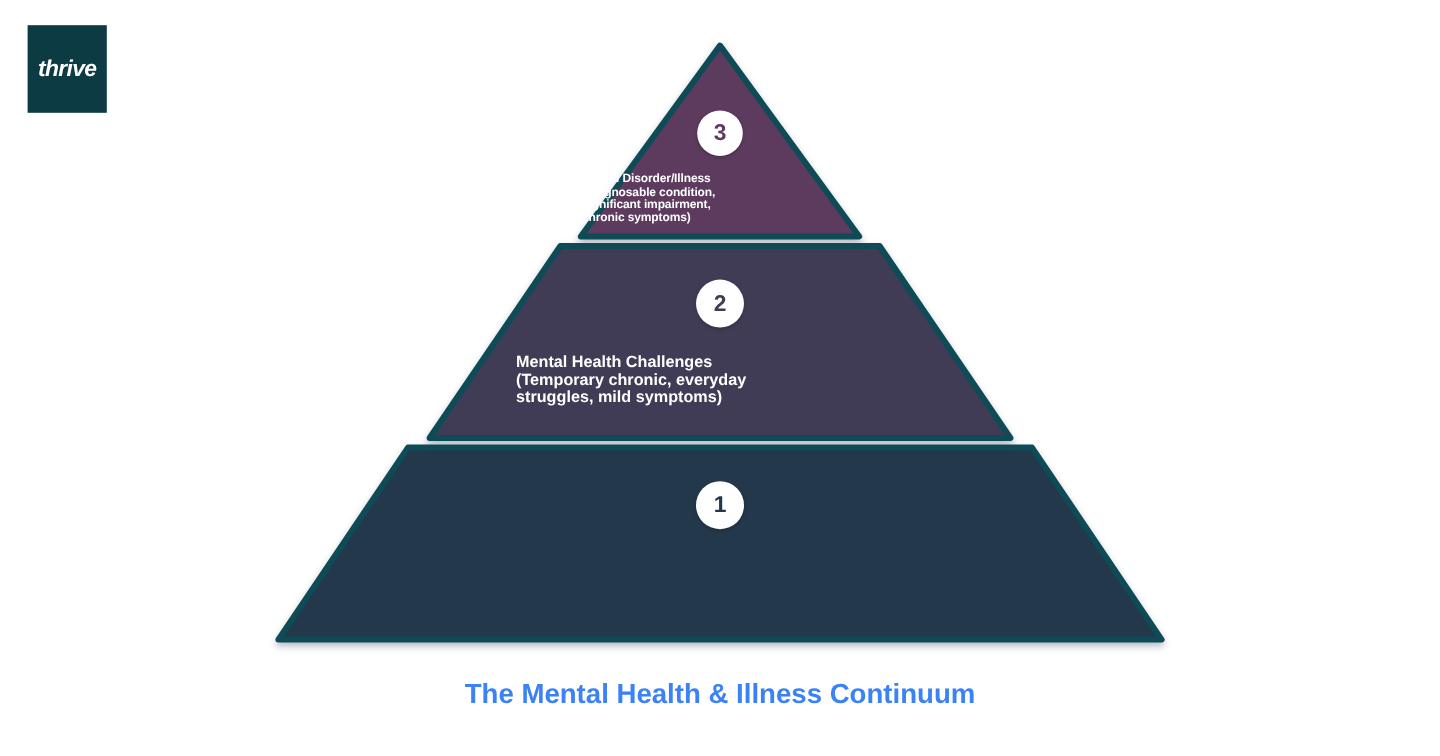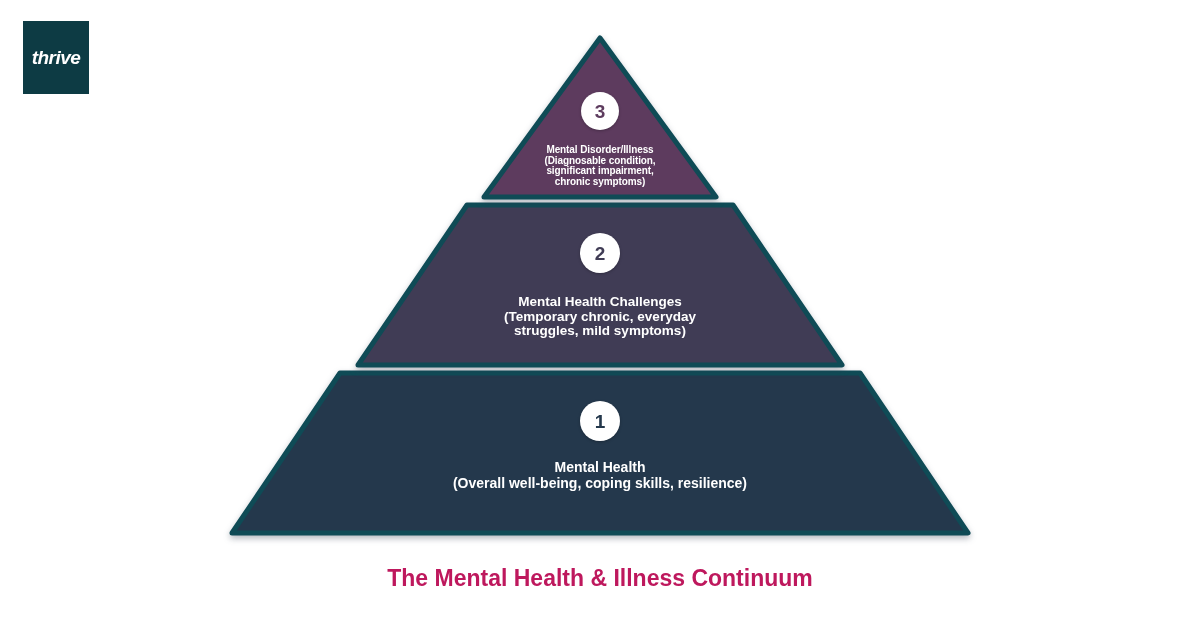--- a/index.html
+++ b/index.html
@@ -42,32 +42,31 @@
     font-weight: bold;
     font-size: 19px;
     line-height: 1;
   }
   .tier-label {
     position: absolute;
     left: 600px;
     transform: translateX(-50%);
     color: #ffffff;
     font-weight: bold;
-    text-align: center;
     white-space: pre-line;
   }
   .label-1 { top: 460px; font-size: 14px; line-height: 15.5px; width: 520px; }
   .label-2 { top: 295px; font-size: 13.5px; line-height: 14.5px; width: 340px; }
   .label-3 { top: 145px; font-size: 10px; line-height: 10.5px; width: 230px; letter-spacing: -0.1px; }
   .main-title {
     position: absolute;
     left: 0; right: 0;
     top: 565px;
     text-align: center;
-    color: #be185d;
+    color: #3b82f6;
     font-weight: bold;
     font-size: 23px;
   }
 </style>
 </head>
 <body>
 
 <div class="stage">
 
   <div class="logo" style="background-color: rgb(13, 59, 68);">
@@ -83,22 +82,20 @@
   <div class="badge" style="left:580px; top:401px; width:40px; height:40px;">
     <span class="badge-num" style="color: rgb(36, 56, 76);">1</span>
   </div>
   <div class="badge" style="left:580px; top:233px; width:40px; height:40px;">
     <span class="badge-num" style="color: rgb(64, 60, 85);">2</span>
   </div>
   <div class="badge" style="left:581px; top:92px; width:38px; height:38px;">
     <span class="badge-num" style="color: rgb(93, 59, 94);">3</span>
   </div>
 
-  <div class="tier-label label-1">Mental Health
-(Overall well-being, coping skills, resilience)</div>
   <div class="tier-label label-2">Mental Health Challenges
 (Temporary chronic, everyday
 struggles, mild symptoms)</div>
   <div class="tier-label label-3">Mental Disorder/Illness
 (Diagnosable condition,
 significant impairment,
 chronic symptoms)</div>
 
   <div class="main-title">The Mental Health &amp; Illness Continuum</div>
 

